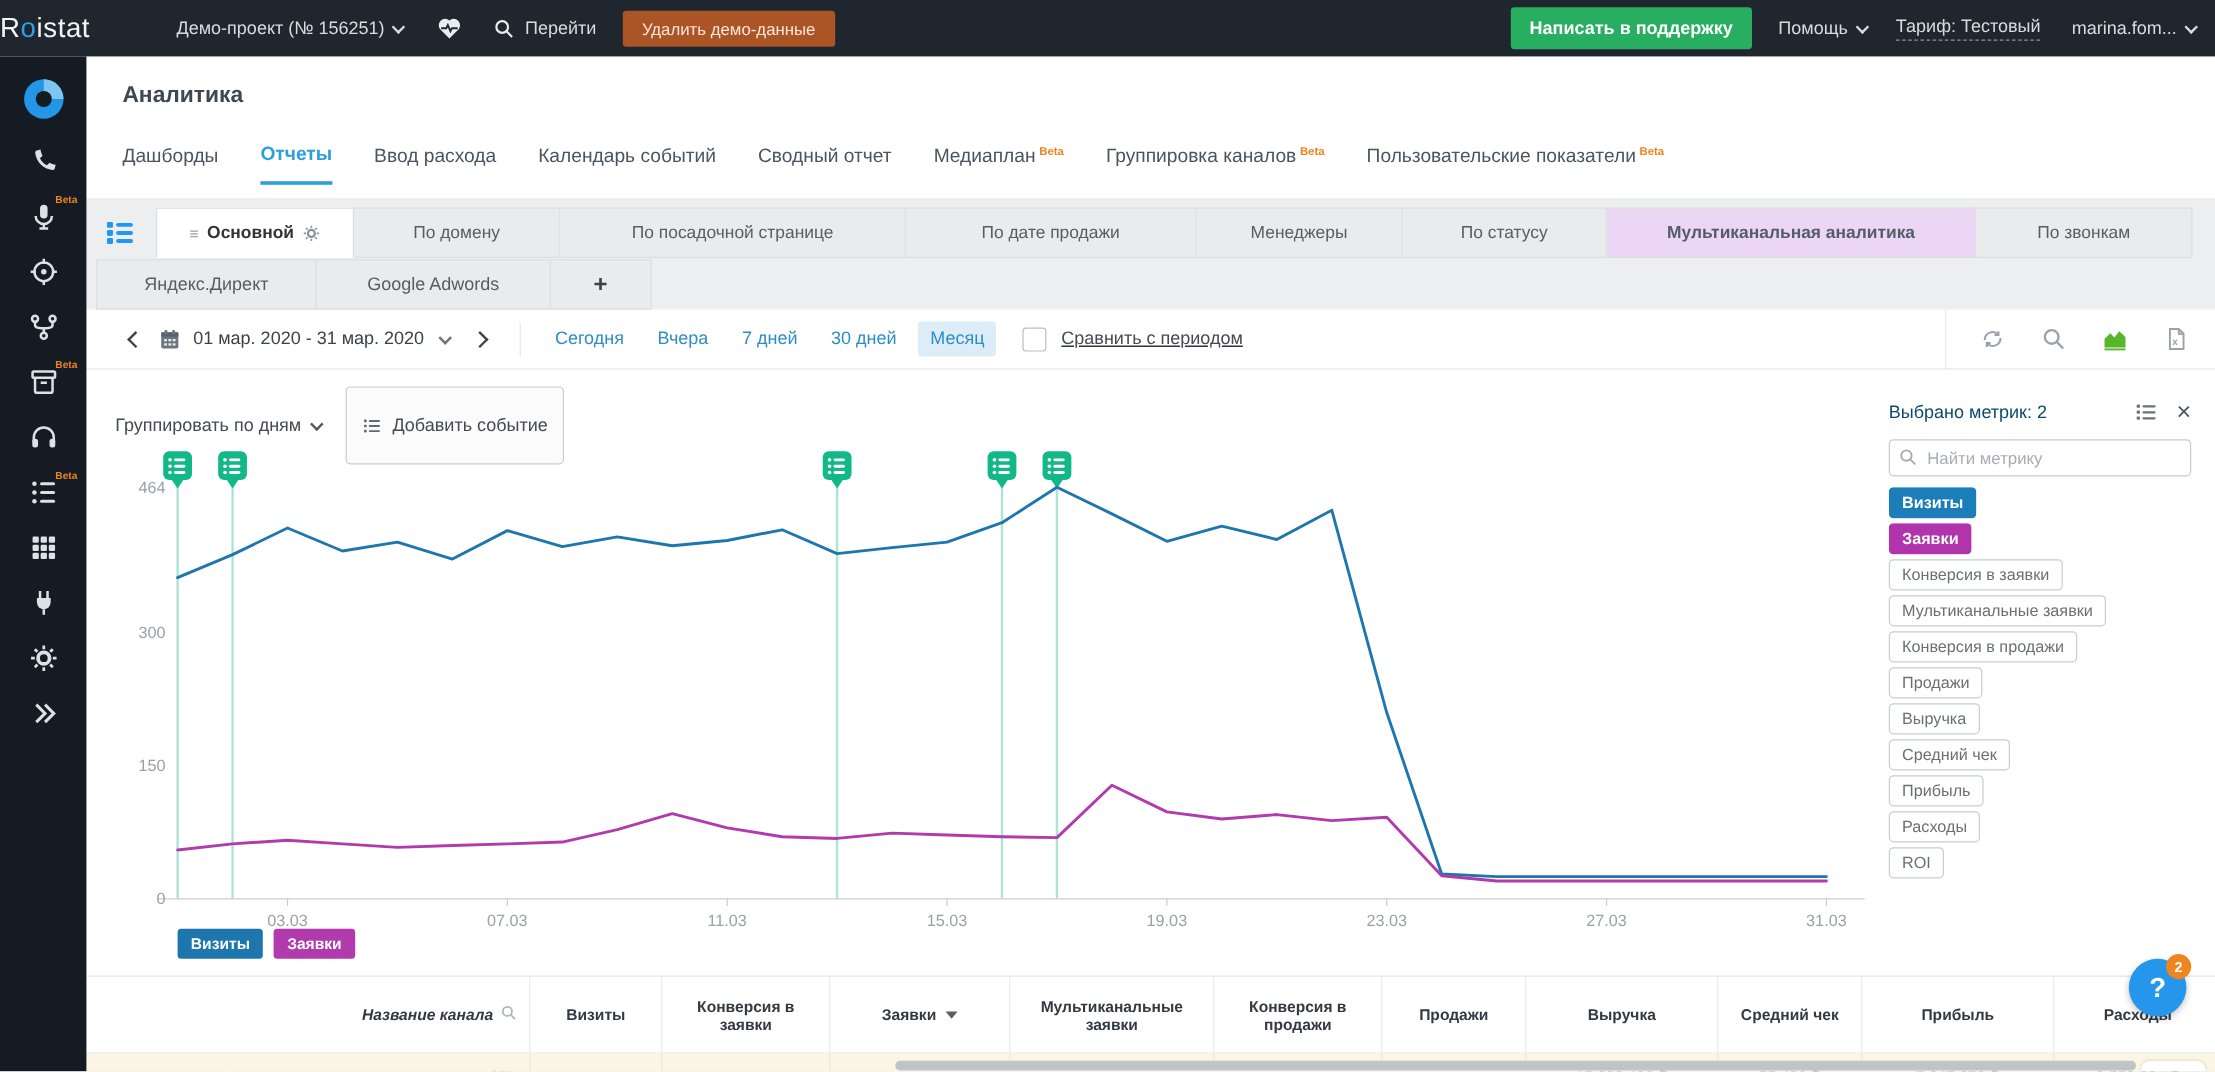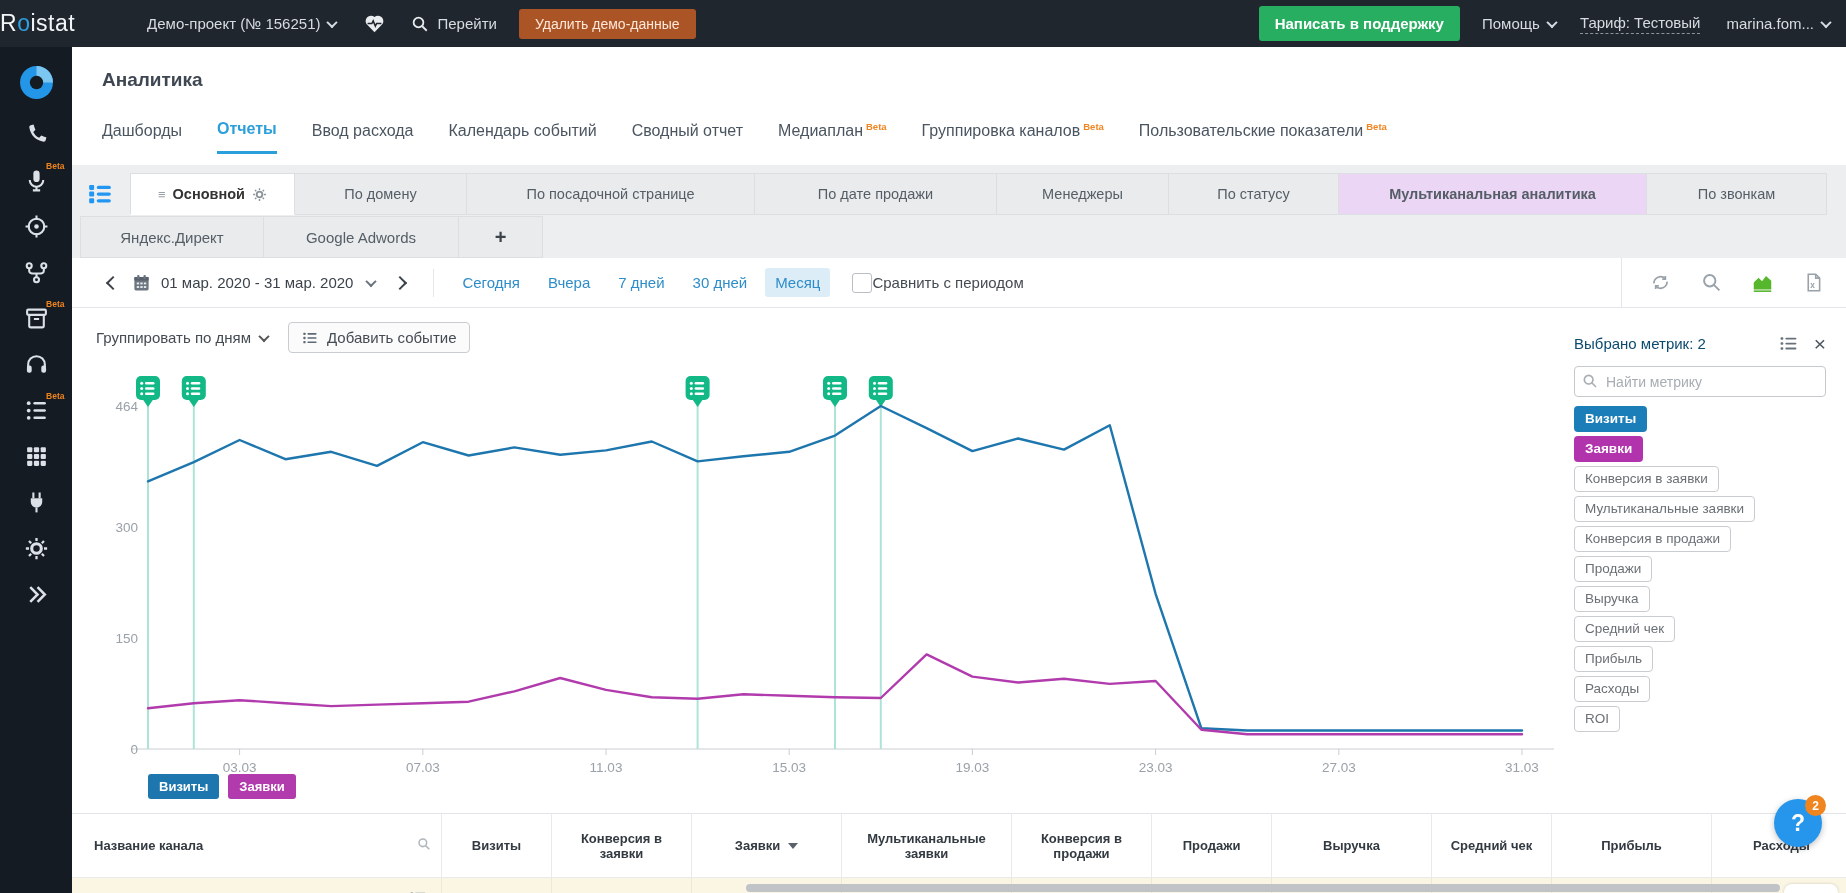--- a/index.html
+++ b/index.html
@@ -65,33 +65,33 @@
   .datebar{height:49px;border-bottom:1px solid #e4e7ea;display:flex;align-items:center;}
   .nav-btn{margin-left:30px;color:#3c434a;cursor:pointer;display:flex;padding:6px;}
   .nav-btn .chv{width:8px;height:8px;border-width:2.5px;}
   .date-range{display:flex;align-items:center;gap:10px;margin-left:8px;color:#3c434a;font-size:15px;cursor:pointer;}
   .date-range .chv{color:#6b737b;margin-left:4px;}
   .nav-next{margin-left:14px;}
   .v-sep{width:1px;height:28px;background:#e4e7ea;margin:0 18px 0 22px;}
   .quick{display:flex;align-items:center;gap:8px;}
   .q-link{color:#2e8dc8;font-size:15px;padding:6px 10px;cursor:pointer;border-radius:3px;white-space:nowrap;}
   .q-link.active{background:#dcedf8;}
-  .compare{display:flex;align-items:center;gap:0;margin-left:22px;cursor:pointer;}
+  .compare{display:flex;align-items:center;gap:12px;margin-left:22px;cursor:pointer;text-decoration:underline;}
   .checkbox{width:18px;height:18px;background:#fff;border:1px solid #b9bec3;border-radius:3px;}
   .compare-label{color:#444b52;font-size:15px;}
   .db-icons{margin-left:auto;display:flex;align-items:center;gap:30px;border-left:1px solid #e4e7ea;height:100%;padding:0 22px 0 28px;}
   .db-icon{display:flex;cursor:pointer;color:#9aa2a9;}
   .db-icon svg{width:21px;height:21px;}
 
   
   .chart-region{position:relative;height:505px;}
   .controls{position:absolute;left:24px;top:14px;display:flex;align-items:center;gap:20px;justify-content:space-between;}
   .group-by{display:flex;align-items:center;gap:9px;font-size:15px;color:#444b52;cursor:pointer;}
   .group-by .chv{color:#555;}
-  .btn-add-event{display:flex;align-items:center;gap:9px;background:#fbfbfc;border:1px solid #c9ccd0;border-radius:4px;padding:6px 13px;font-size:15px;color:#444b52;cursor:pointer;font-family:inherit;}
+  .btn-add-event{display:flex;align-items:center;gap:9px;background:#fbfbfc;border:1px solid #c9ccd0;border-radius:4px;padding:23px 13px;font-size:15px;color:#444b52;cursor:pointer;font-family:inherit;}
   .btn-add-event svg{width:16px;height:16px;color:#5f6a73;}
   #chart-svg{position:absolute;left:20px;top:60px;}
   .legend{position:absolute;left:76px;top:466px;display:flex;gap:9px;}
   .legend-chip{color:#fff;font-size:13px;font-weight:bold;padding:5px 11px;border-radius:3px;cursor:pointer;}
 
   
   .metrics-panel{position:absolute;top:26px;right:20px;width:252px;}
   .mp-head{display:flex;align-items:center;}
   .mp-title{color:#0c4a6e;font-size:15px;}
   .mp-list-icon{margin-left:auto;color:#68727c;display:flex;cursor:pointer;}
@@ -103,21 +103,21 @@
   .mp-search .s-icon{position:absolute;left:8px;top:7px;color:#a7adb3;}
   .mp-chips{margin-top:9px;}
   .chip-row{margin-bottom:4px;}
   .m-chip{display:inline-block;font-size:13.5px;padding:4px 10px 5px;border-radius:4px;cursor:pointer;border:1px solid transparent;}
   .m-chip.on{color:#fff;font-weight:bold;}
   .m-chip.off{border-color:#c9ccd0;color:#6b7075;background:#fff;}
 
   
   .table-head{display:flex;background:#fff;border-top:1px solid #e3e6e9;border-bottom:1px solid #e8eaec;height:65px;box-sizing:border-box;}
   .th-cell{box-sizing:border-box;border-right:1px solid #e8eaec;display:flex;align-items:center;justify-content:center;text-align:center;font-size:13px;font-weight:bold;color:#333a41;padding:4px 10px;gap:6px;cursor:pointer;}
-  .th-cell.first{justify-content:space-between;padding-left:22px;text-align:left;}
+  .th-cell.first{justify-content:flex-end;padding-left:22px;text-align:left;font-style:italic;}
   .th-cell .s-icon{color:#b0b6bb;}
   .sort-caret{width:0;height:0;border-left:5px solid transparent;border-right:5px solid transparent;border-top:6px solid #59626a;margin-left:2px;flex:none;}
   .totals-row{display:flex;background:#faf6e3;height:40px;}
   .td-cell{box-sizing:border-box;border-right:1px solid #eee9d2;display:flex;align-items:center;justify-content:center;font-size:13px;color:#4c545b;padding:0 10px;}
   .td-cell.first{justify-content:flex-start;padding-left:22px;gap:8px;}
   .td-gear{color:#a3aab0;display:flex;}
   .td-gear svg{width:13px;height:13px;}
   .td-list{margin-left:auto;color:#b6bbbe;display:flex;padding-right:4px;}
   .td-list svg{width:18px;height:18px;}
 

